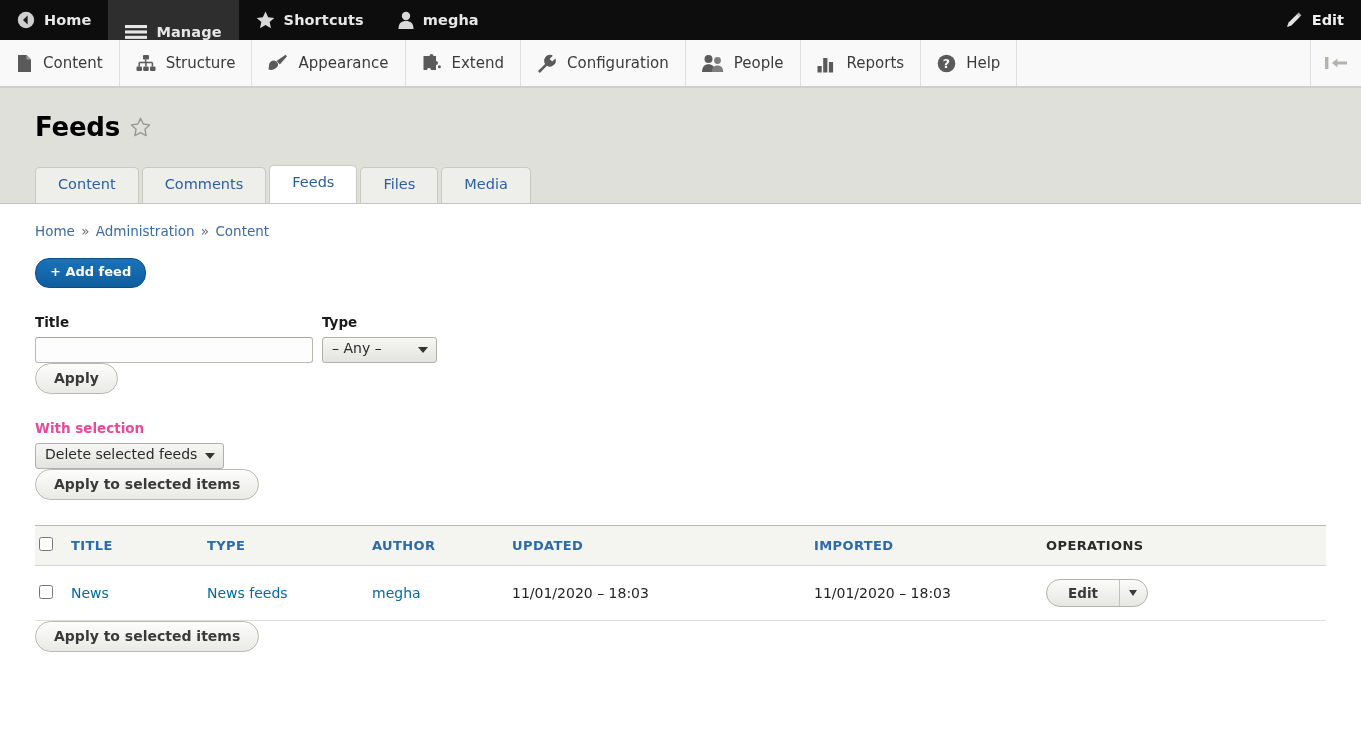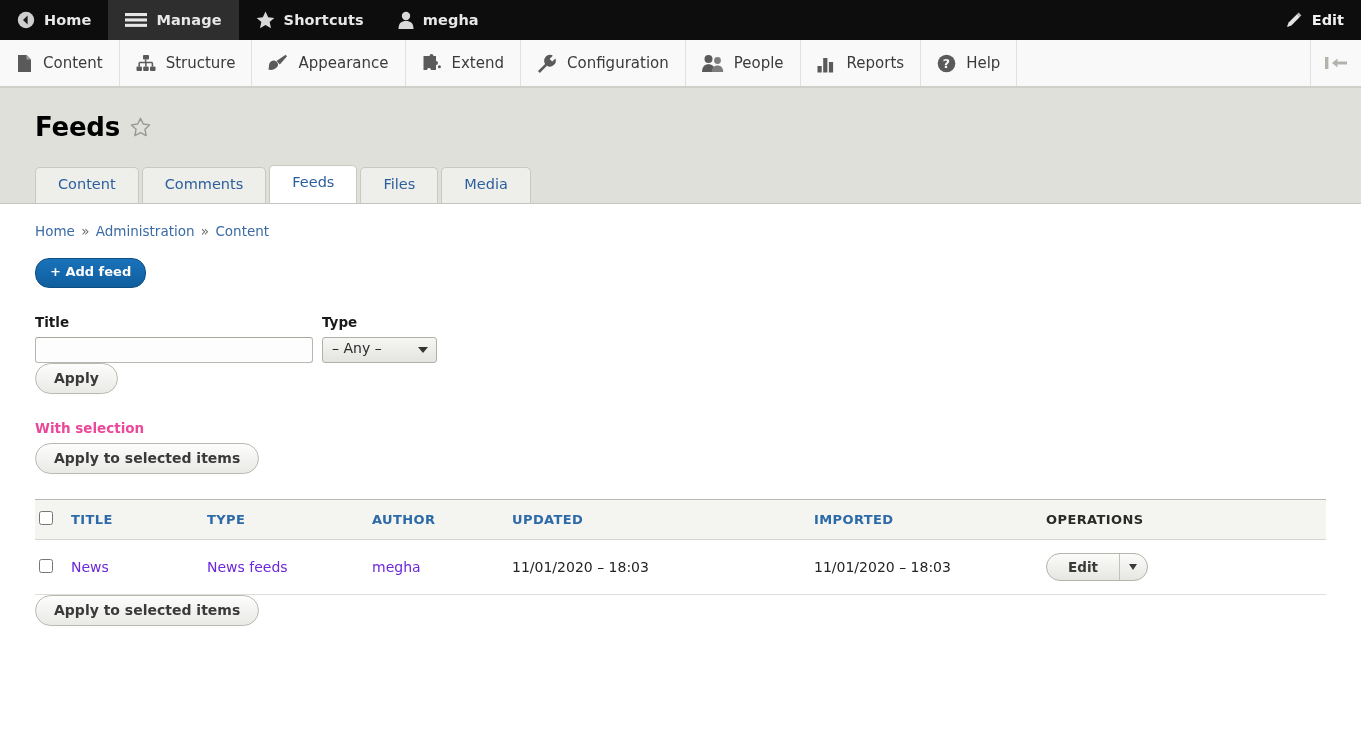--- a/index.html
+++ b/index.html
@@ -27,21 +27,21 @@
     align-items: center;
     gap: 9px;
     padding: 0 17px;
     color: #e8e8e8;
     font-weight: bold;
     font-size: 14.5px;
     letter-spacing: .1px;
     cursor: pointer;
     white-space: nowrap;
   }
-  .tb-item.active { background: #2e2e2e; }
+  .tb-item.active { background: #2e2e2e; align-items: flex-end; }
   .tb-spacer { flex: 1; }
   .tb-right {
     display: flex;
     align-items: center;
     gap: 9px;
     padding: 0 17px;
     color: #f0f0f0;
     font-weight: bold;
     font-size: 14.5px;
     cursor: pointer;
@@ -247,21 +247,21 @@
     cursor: pointer;
   }
   table.listing tbody td {
     border-bottom: 1px solid #dedfd9;
     padding: 13px 0 13px 0;
     font-size: 14px;
     color: #242424;
     vertical-align: middle;
   }
   table.listing tbody td a {
-    color: #6d28d9;
+    color: #0369a1;
     text-decoration: none;
     cursor: pointer;
   }
   .col-chk { width: 36px; padding-left: 4px !important; }
   .col-title { width: 136px; }
   .col-type { width: 165px; }
   .col-author { width: 140px; }
   .col-updated { width: 302px; }
   .col-imported { width: 232px; }
   .col-ops { width: auto; }
@@ -517,20 +517,24 @@
         <span class="caret"></span>
       </div>
     </div>
   </div>
 
   <div class="btn-grey">Apply</div>
 
   
   <div class="with-selection">
     <div class="ws-label">With selection</div>
+    <div class="select-box">
+      <span>Delete selected feeds</span>
+      <span class="caret"></span>
+    </div>
     <div>
       <div class="btn-grey">Apply to selected items</div>
     </div>
   </div>
 
   
   <div class="tbl-wrap">
     <table class="listing">
       <thead>
         <tr>

